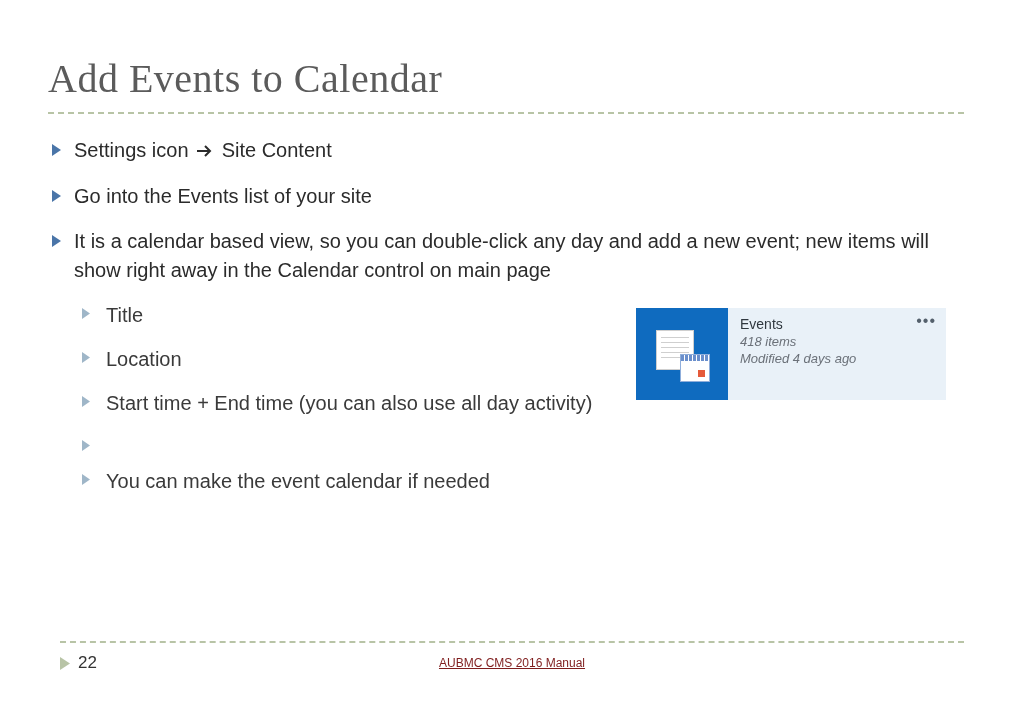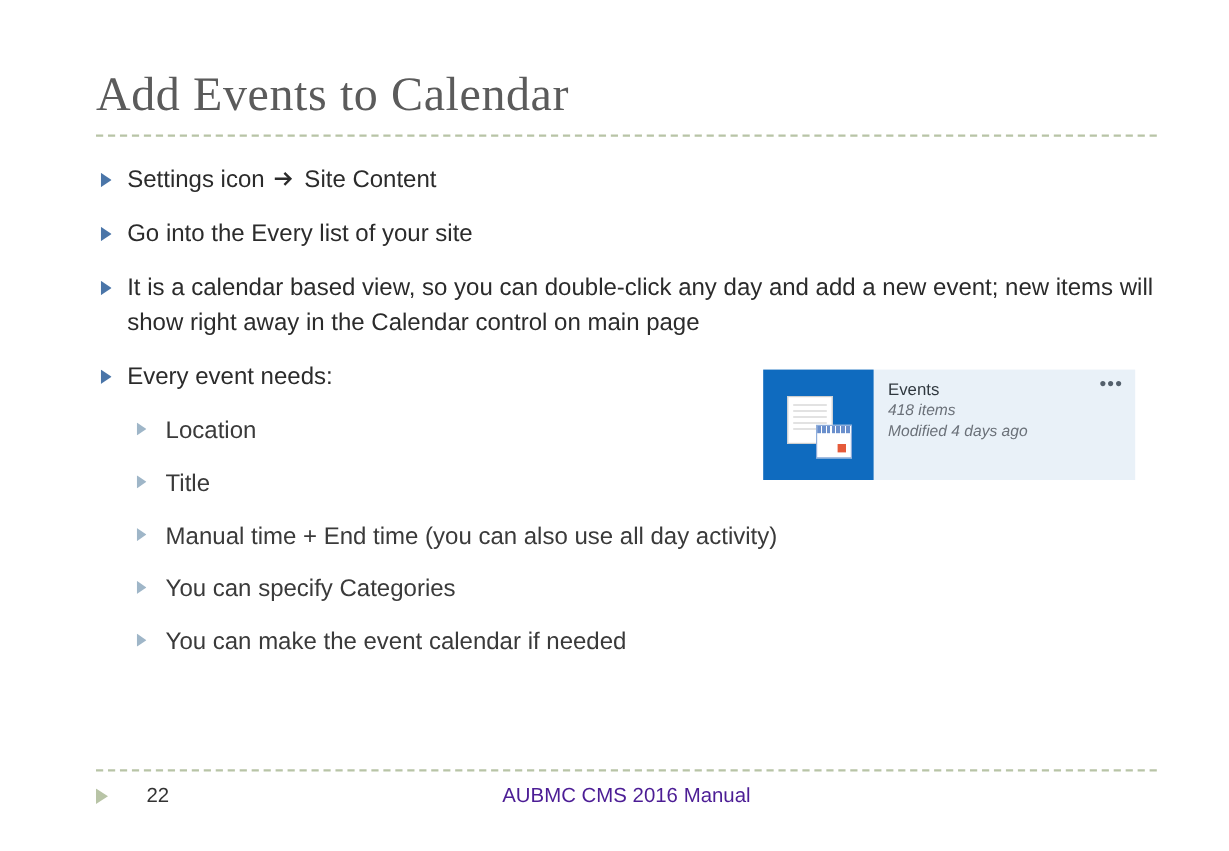--- a/index.html
+++ b/index.html
@@ -9,24 +9,23 @@
     }
     body {
       width: 1024px;
       height: 709px;
       background: #ffffff;
       font-family: "Segoe UI", "Gill Sans MT", Arial, sans-serif;
       position: relative;
       overflow: hidden;
     }
     .slide {
-      padding: 55px 60px 0 60px;
+      padding: 55px 60px 0 48px;
       height: 100%;
       position: relative;
-      margin-left: 20px;
     }
     .title {
       font-family: Georgia, "Times New Roman", serif;
       font-size: 40px;
       font-weight: 400;
       color: #5b5b5b;
       margin-bottom: 10px;
       letter-spacing: 0.5px;
     }
     .title-underline {
@@ -183,40 +182,40 @@
       bottom: 36px;
       padding: 0 60px;
     }
     .footer-line {
       border-top: 2px dashed #b8c4a6;
       margin-bottom: 10px;
     }
     .footer-row {
       display: flex;
       align-items: center;
-      gap: 24px;
     }
     .footer-arrow {
       display: inline-flex;
       margin-right: 8px;
     }
     .footer-arrow svg {
       width: 10px;
       height: 13px;
     }
     .page-num {
       font-size: 17px;
       color: #333;
     }
     .footer-center {
       position: absolute;
       left: 50%;
       transform: translateX(-50%);
-      font-size: 17px;
-      color: #4c1d95;
+      font-size: 12px;
+      color: #7f1d1d;
+      text-decoration: underline;
     }
   </style>
 </head>
 <body>
 
 <div class="slide">
   <h1 class="title">Add Events to Calendar</h1>
   <div class="title-underline"></div>
 
   <ul class="bullet-list">
@@ -237,74 +236,65 @@
         <span> Site Content</span>
       </span>
     </li>
 
     <li class="bullet-item">
       <span class="bullet-marker">
         <svg viewBox="0 0 9 12">
             <polygon points="0,0 9,6 0,12" fill="#4a75a8"></polygon>
           </svg>
       </span>
-      <span class="bullet-text">Go into the Every list of your site</span>
+      <span class="bullet-text">Go into the Events list of your site</span>
     </li>
 
     <li class="bullet-item">
       <span class="bullet-marker">
         <svg viewBox="0 0 9 12">
             <polygon points="0,0 9,6 0,12" fill="#4a75a8"></polygon>
           </svg>
       </span>
       <span class="bullet-text">It is a calendar based view, so you can double-click any day and add a new event; new items will show right away in the Calendar control on main page</span>
     </li>
 
-    <li class="bullet-item">
-      <span class="bullet-marker">
-        <svg viewBox="0 0 9 12">
-            <polygon points="0,0 9,6 0,12" fill="#4a75a8"></polygon>
-          </svg>
-      </span>
-      <span class="bullet-text">Every event needs:</span>
-    </li>
   </ul>
 
   <ul class="sub-list">
     <li class="sub-item">
       <span class="sub-marker">
           <svg viewBox="0 0 8 11">
             <polygon points="0,0 8,5.5 0,11" fill="#9fb6c8"></polygon>
           </svg>
         </span>
+      <span>Title</span>
+    </li>
+    <li class="sub-item">
+      <span class="sub-marker">
+          <svg viewBox="0 0 8 11">
+            <polygon points="0,0 8,5.5 0,11" fill="#9fb6c8"></polygon>
+          </svg>
+        </span>
       <span>Location</span>
     </li>
     <li class="sub-item">
       <span class="sub-marker">
           <svg viewBox="0 0 8 11">
             <polygon points="0,0 8,5.5 0,11" fill="#9fb6c8"></polygon>
           </svg>
         </span>
-      <span>Title</span>
-    </li>
-    <li class="sub-item">
-      <span class="sub-marker">
-          <svg viewBox="0 0 8 11">
-            <polygon points="0,0 8,5.5 0,11" fill="#9fb6c8"></polygon>
-          </svg>
-        </span>
-      <span>Manual time + End time (you can also use all day activity)</span>
-    </li>
-    <li class="sub-item">
-      <span class="sub-marker">
-          <svg viewBox="0 0 8 11">
-            <polygon points="0,0 8,5.5 0,11" fill="#9fb6c8"></polygon>
-          </svg>
-        </span>
-      <span>You can specify Categories</span>
+      <span>Start time + End time (you can also use all day activity)</span>
+    </li>
+    <li class="sub-item">
+      <span class="sub-marker">
+          <svg viewBox="0 0 8 11">
+            <polygon points="0,0 8,5.5 0,11" fill="#9fb6c8"></polygon>
+          </svg>
+        </span>
     </li>
     <li class="sub-item">
       <span class="sub-marker">
           <svg viewBox="0 0 8 11">
             <polygon points="0,0 8,5.5 0,11" fill="#9fb6c8"></polygon>
           </svg>
         </span>
       <span>You can make the event calendar if needed</span>
     </li>
   </ul>

